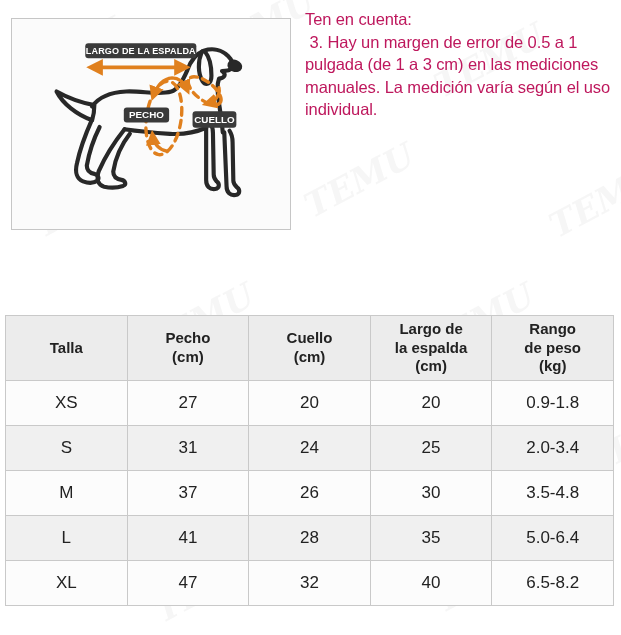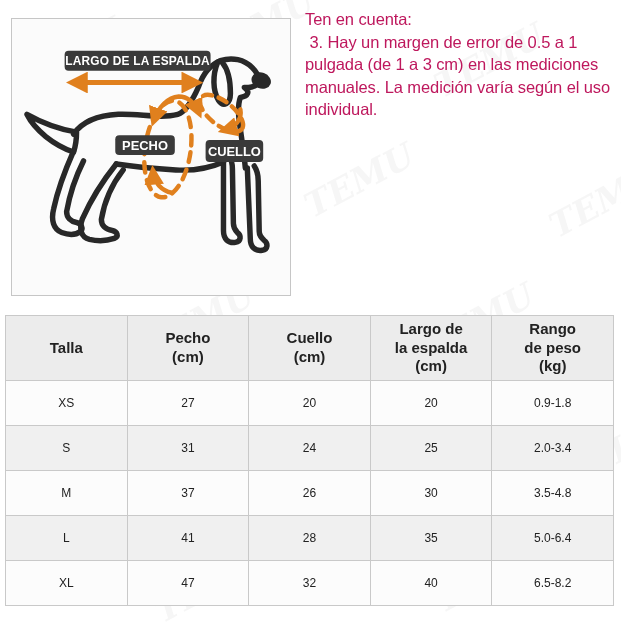--- a/index.html
+++ b/index.html
@@ -1,33 +1,33 @@
 <!DOCTYPE html>
 <html><head>
 <meta charset="utf-8">
 <style>
   html,body{margin:0;padding:0;background:#ffffff;}
   .canvas{position:relative;width:621px;height:635px;background:#ffffff;overflow:hidden;
           font-family:"Liberation Sans",sans-serif;color:#2d2d2d;}
   .wm{position:absolute;font-family:"DejaVu Serif",serif;font-style:italic;font-weight:bold;
       font-size:34px;color:rgba(90,90,90,0.055);transform:rotate(-28deg);white-space:nowrap;
       pointer-events:none;user-select:none;}
-  .diagram-frame{position:absolute;left:11px;top:18px;width:280px;height:278px;
+  .diagram-frame{position:absolute;left:11px;top:18px;width:280px;height:212px;
       border:1.5px solid #c6c6c6;background:#fbfbfb;box-sizing:border-box;}
   .diagram-frame svg{display:block;width:100%;height:100%;}
   .notes{position:absolute;left:305px;top:8px;width:313px;font-size:16.5px;line-height:22.5px;
       color:#be185d;letter-spacing:-0.1px;}
   .notes p{margin:0;white-space:pre-wrap;}
   table.size-table{position:absolute;left:5px;top:315px;width:609px;border-collapse:collapse;
       table-layout:fixed;}
   .size-table th,.size-table td{border:1px solid #c9c9c9;text-align:center;vertical-align:middle;
       padding:0;color:#222222;}
   .size-table th{height:64px;font-size:15px;font-weight:bold;white-space:pre-line;line-height:1.25;
       background:#ececec;}
-  .size-table td{height:44px;font-size:12px;font-weight:normal;background:#fcfcfc;}
+  .size-table td{height:44px;font-size:17px;font-weight:normal;background:#fcfcfc;}
   .size-table tr.alt td{background:#f0f0f0;}
   .lbl-text{font-family:"Liberation Sans",sans-serif;font-weight:bold;fill:#ffffff;}
 </style>
 </head>
 <body>
 
 <div class="canvas">
 
   <span class="wm" style="left:8px;top:34px">TEMU</span>
   <span class="wm" style="left:200px;top:6px">TEMU</span>

